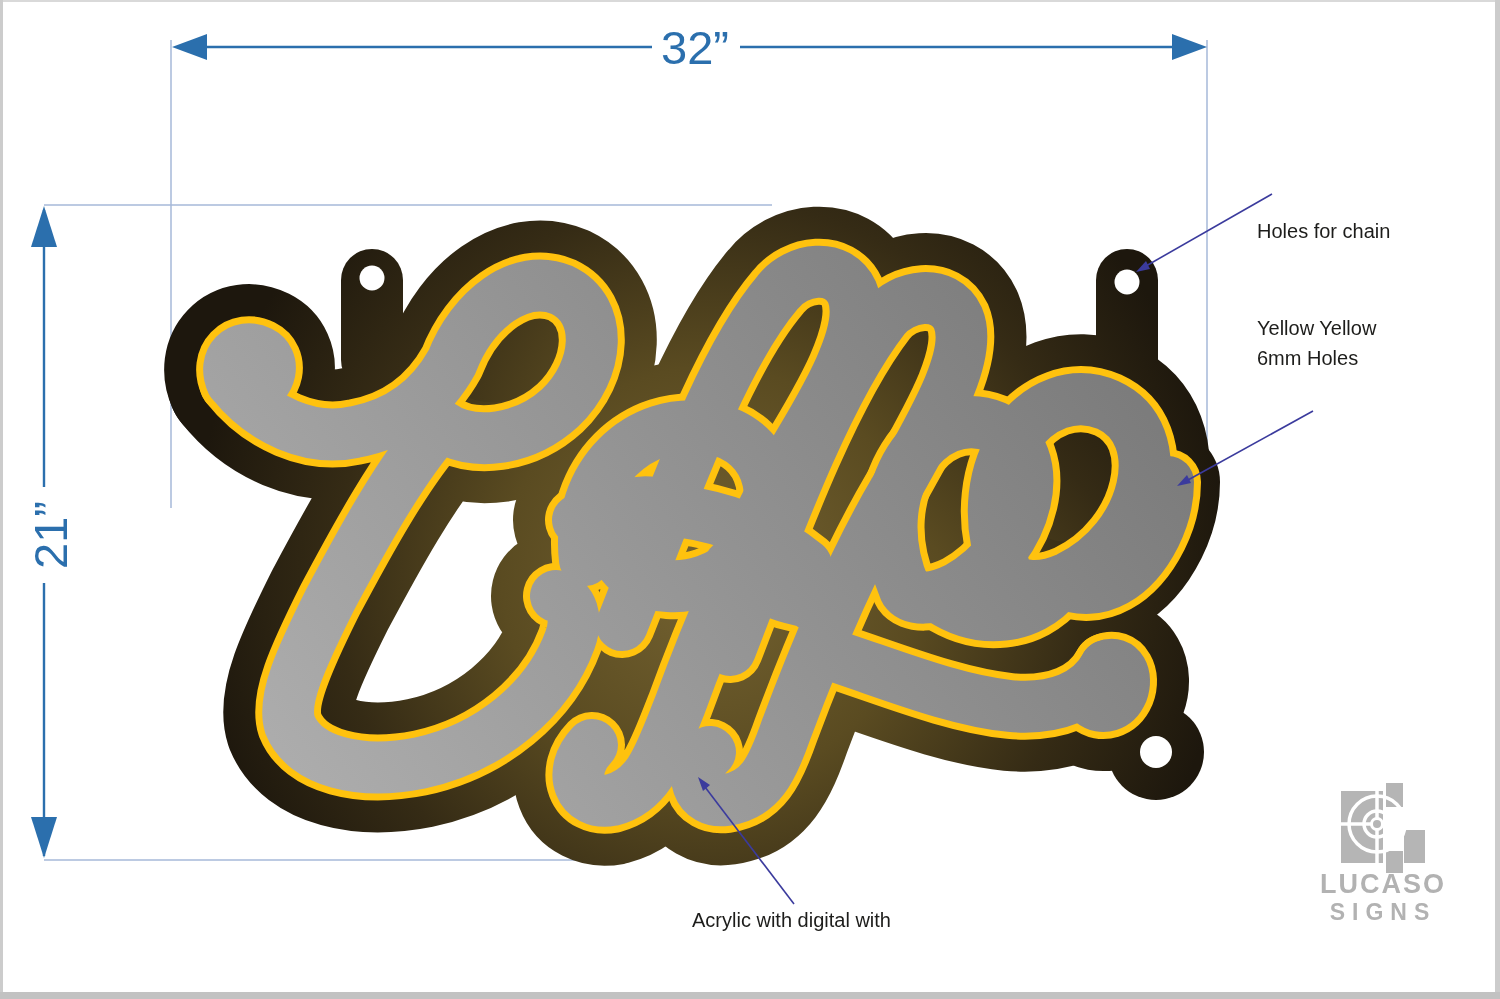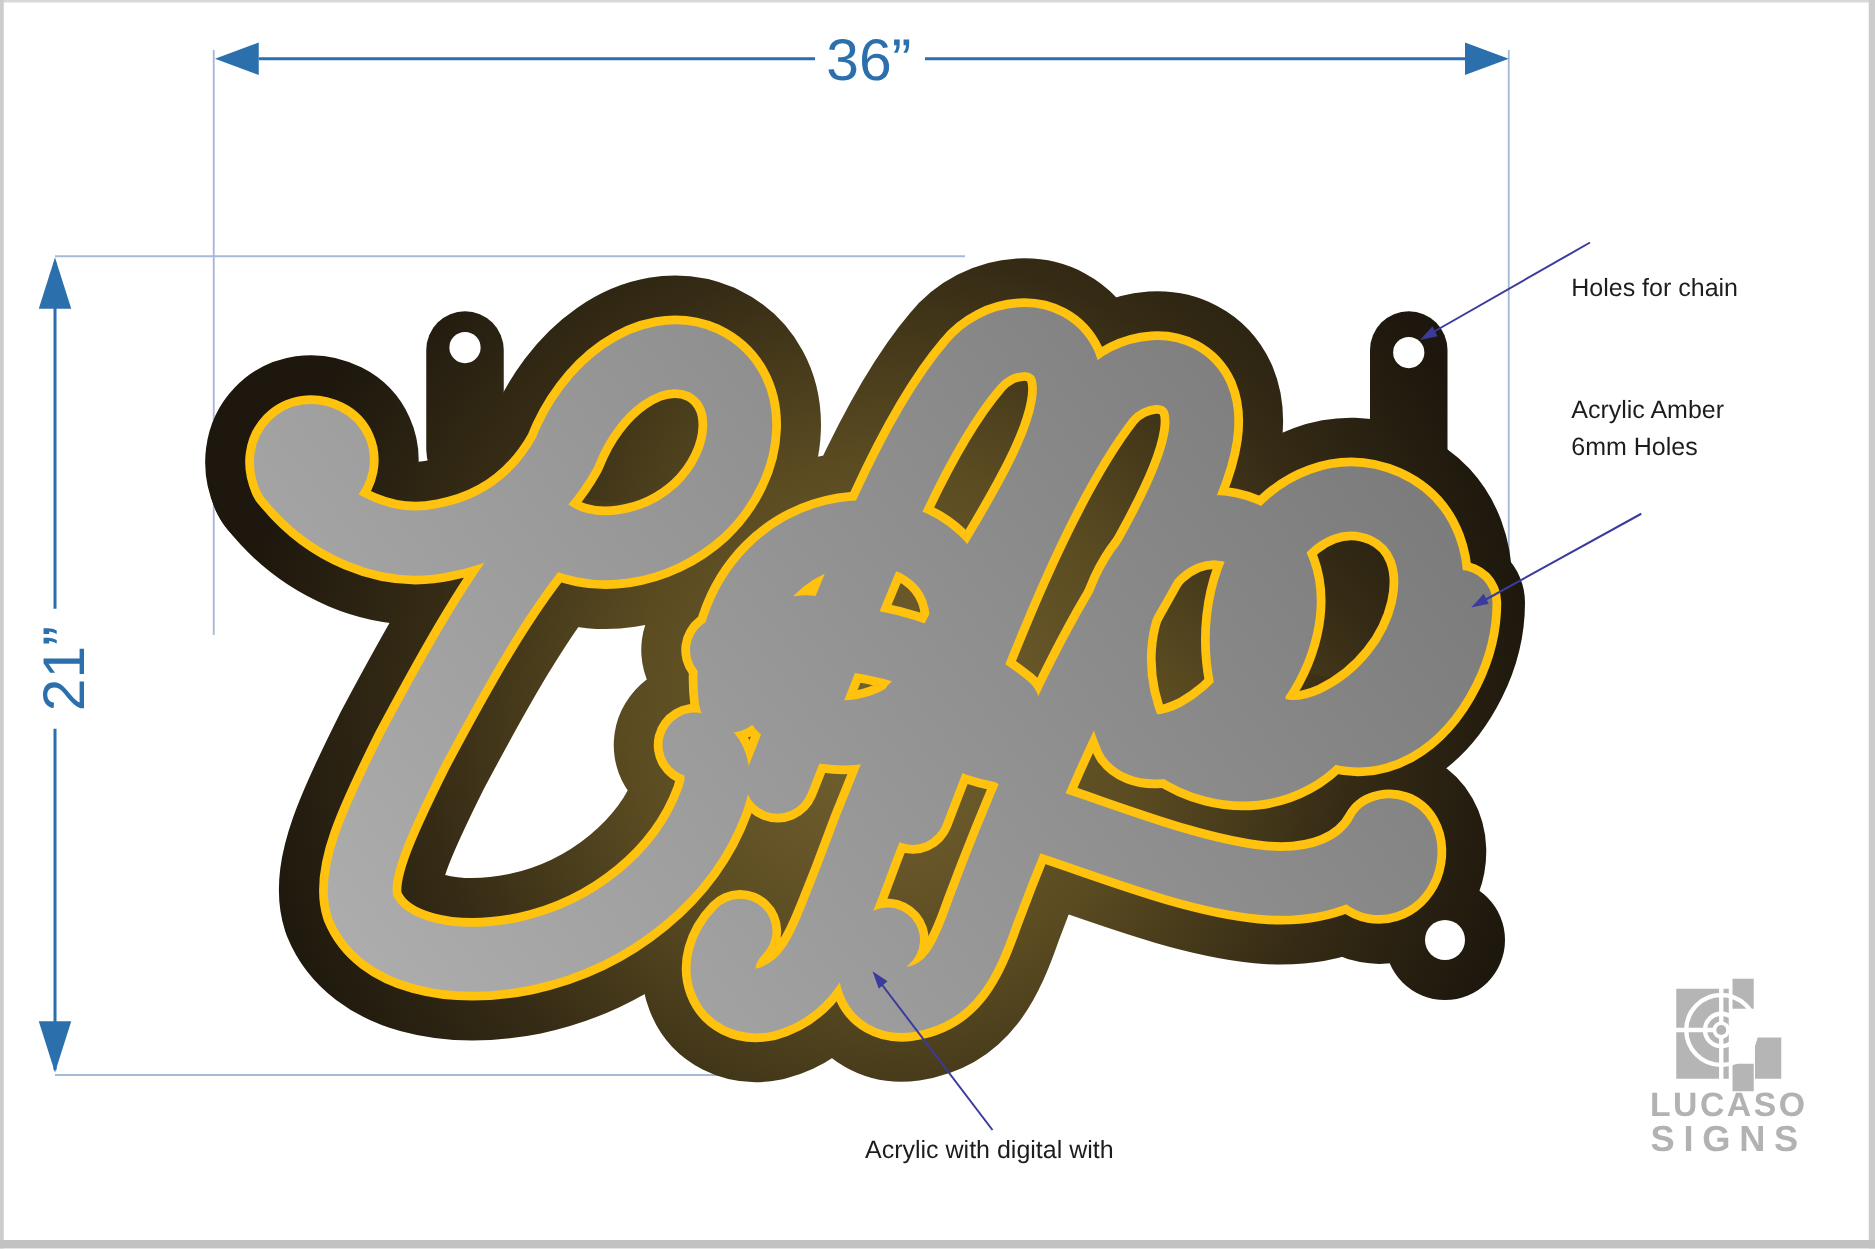--- a/index.html
+++ b/index.html
@@ -39,21 +39,21 @@
   .note-holes{left:1257px;top:216px;}
   .note-neon{left:1257px;top:313px;}
   .note-acrylic{left:692px;top:904px;line-height:32px;}
   .logo-text{
     position:absolute;
     left:1316px;top:871px;width:134px;
     color:#b2b2b2;text-align:center;
     font-weight:bold;
   }
   .logo-line1{font-size:27px;line-height:27px;letter-spacing:2px;}
-  .logo-line2{font-size:29px;line-height:29px;letter-spacing:7px;}
+  .logo-line2{font-size:23px;line-height:29px;letter-spacing:7px;}
 </style>
 </head>
 <body>
 
 <div class="canvas">
 
   <svg class="draw" width="1500" height="999" viewBox="0 0 1500 999" aria-label="Coffee">
     <defs>
       <radialGradient id="bgGrad" gradientUnits="userSpaceOnUse" cx="710" cy="575" r="520">
         <stop offset="0" stop-color="#756331"></stop>
@@ -190,27 +190,27 @@
         <circle cx="1377" cy="824" r="28"></circle>
         <circle cx="1377" cy="824" r="13"></circle>
         <line x1="1336" y1="824" x2="1428" y2="824"></line>
         <line x1="1377" y1="780" x2="1377" y2="876"></line>
       </g>
       <circle cx="1377" cy="824" r="7" fill="#ffffff"></circle>
       <circle cx="1377" cy="824" r="4" fill="#b5b5b5"></circle>
     </g>
   </svg>
 
-  <div class="dim-label dim-width">36”</div>
+  <div class="dim-label dim-width">32”</div>
   <div class="dim-label dim-height">21”</div>
 
   <div class="note note-holes">Holes for chain</div>
 
   <div class="note note-neon">
-    <div>Acrylic Amber</div>
+    <div>Yellow Yellow</div>
     <div>6mm Holes</div>
   </div>
 
   <div class="note note-acrylic">
     <div>Acrylic with digital with</div>
   </div>
 
   <div class="logo-text">
     <div class="logo-line1">LUCASO</div>
     <div class="logo-line2">SIGNS</div>

